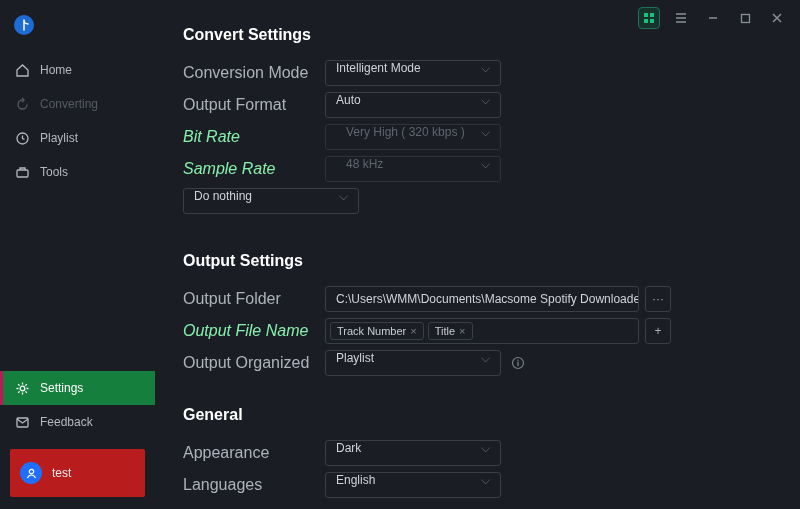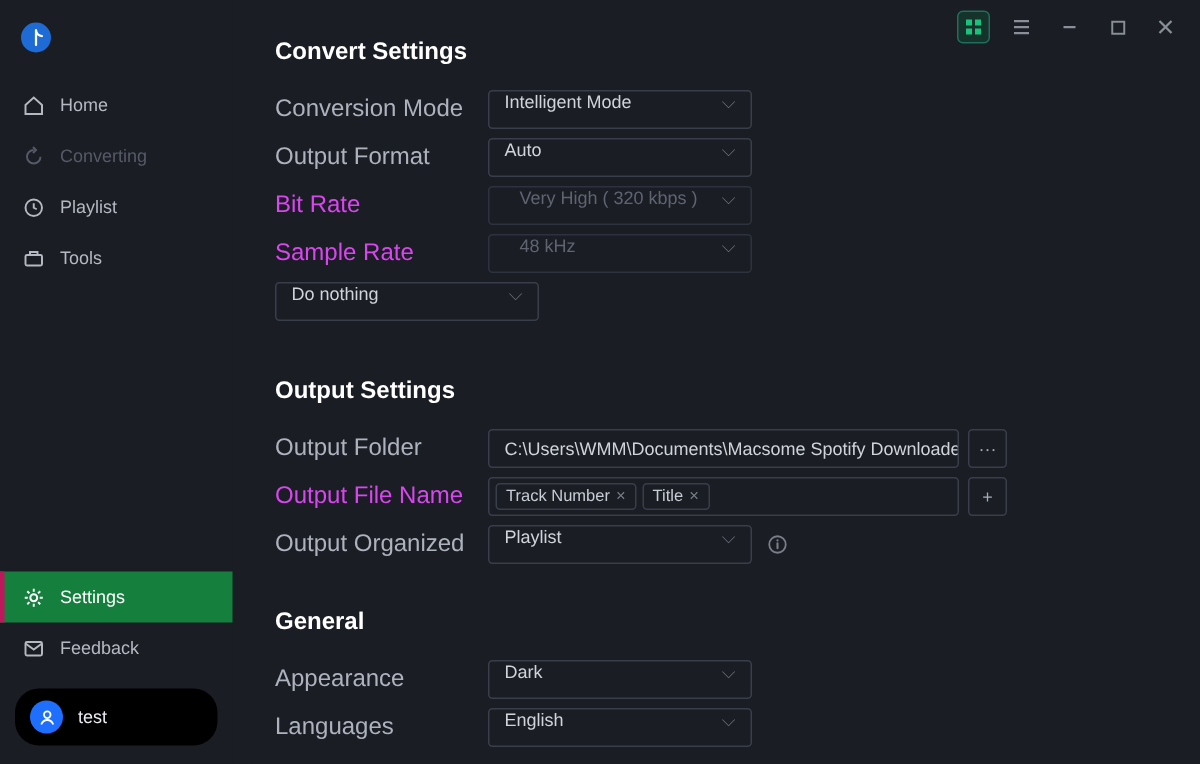--- a/index.html
+++ b/index.html
@@ -17,31 +17,31 @@
 .brand-logo { width:20px; height:20px; border-radius:50%; background:#1e6bd6; display:flex; align-items:center; justify-content:center; color:#fff; font-size:12px; font-weight:700; }
 .brand-title { color:#fff; font-weight:700; font-size:14px; line-height:1; }
 .brand-sub { color:#8a8e97; font-size:9px; line-height:1.1; margin-top:2px; }
 
 .navitem { display:flex; align-items:center; gap:10px; height:34px; padding:0 14px; cursor:pointer; color:#b5b8c0; }
 .navitem.dim { color:#565a66; }
 .navitem.active { background:#15803d; color:#fff; border-left:3px solid #be185d; padding-left:11px;margin-top:40px; }
 .navitem .ic { width:16px; height:16px; display:flex; align-items:center; justify-content:center; flex-shrink:0; }
 
 .sidebar-bottom { margin-top:auto; }
-.user-pill { margin:10px 10px 0 10px; background:#000000; border-radius:16px; height:38px; display:flex; align-items:center; gap:10px; padding:0 10px; cursor:pointer; color:#e9ebef; }
+.user-pill { margin:10px 10px 0 10px; background:#b91c1c; border-radius:2px; height:48px; display:flex; align-items:center; gap:10px; padding:0 10px; cursor:pointer; color:#e9ebef; }
 .avatar { width:22px; height:22px; border-radius:50%; background:#1f6fff; display:flex; align-items:center; justify-content:center; color:#fff; }
 
 
 .main { flex:1; padding:20px 28px 26px 28px; overflow-y:auto; }
 .section-h { color:#fff; font-weight:700; font-size:16px; margin:6px 0 14px 0; }
 .section-h.sm { margin-top:36px; }
 .section-h.gen { margin-top:28px; }
 .row { display:flex; align-items:center; height:30px; margin-bottom:2px; }
 .lab { width:142px; color:#aeb2bc; font-size:16px; }
-.lab.dim { color:#d946ef; }
+.lab.dim { color:#86efac;font-style:italic; }
 
 .select { width:176px; height:26px; border:1px solid #3a3e49; border-radius:3px; background:transparent; display:flex; align-items:flex-start; justify-content:space-between; padding:0 10px; cursor:pointer; color:#d0d3da; font-size:12px; }
 .select.dim { color:#5f6470; border-color:#2e323c; cursor:default;padding-left:20px; }
 .chev { color:#6a6e78; margin-left:6px; }
 
 .path-wrap { display:flex; align-items:center; gap:6px; }
 .pathbox { width:314px; height:26px; border:1px solid #3a3e49; border-radius:3px; display:flex; align-items:center; padding:0 10px; color:#d0d3da; font-size:12px; overflow:hidden; white-space:nowrap; }
 .sqbtn { width:26px; height:26px; border:1px solid #3a3e49; border-radius:3px; display:flex; align-items:center; justify-content:center; cursor:pointer; color:#a8abb4; }
 
 .tagbox { width:314px; height:26px; border:1px solid #3a3e49; border-radius:3px; display:flex; align-items:center; padding:0 4px; gap:4px; }

